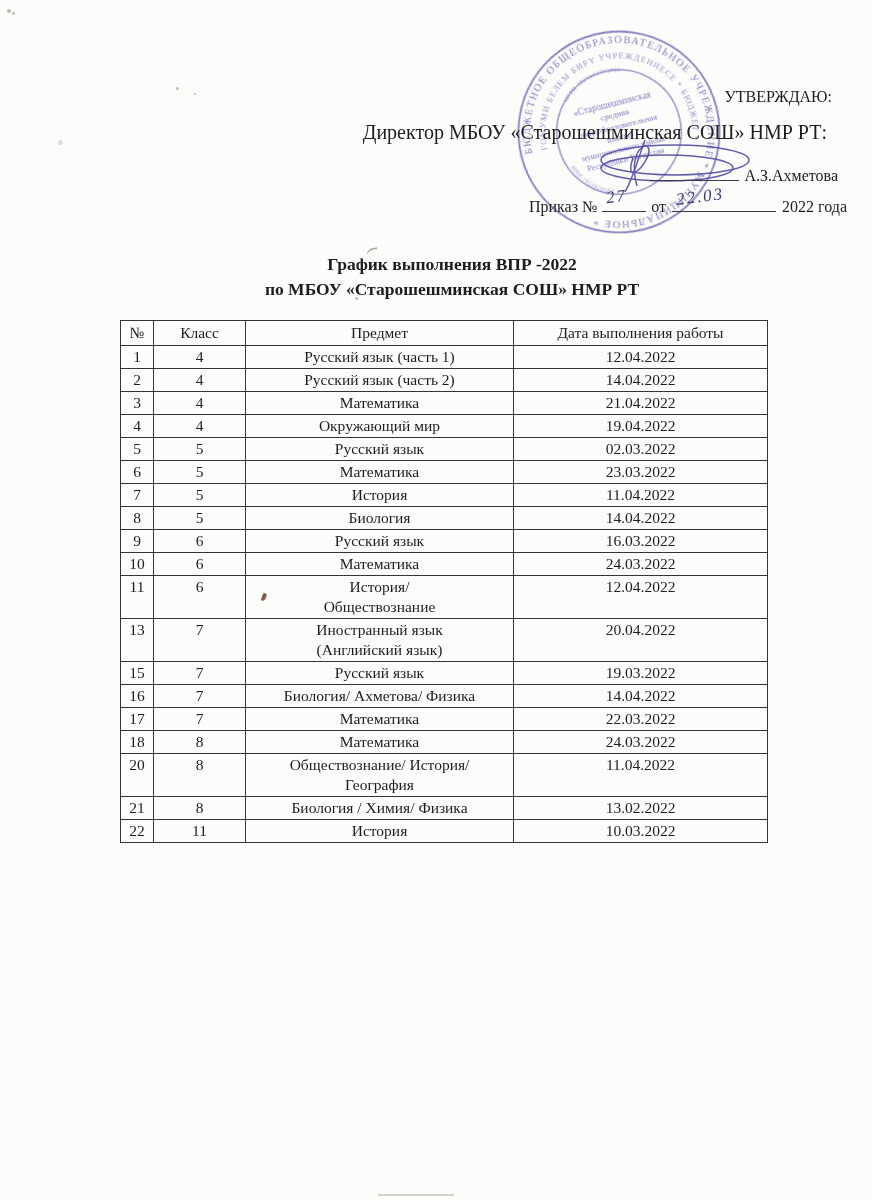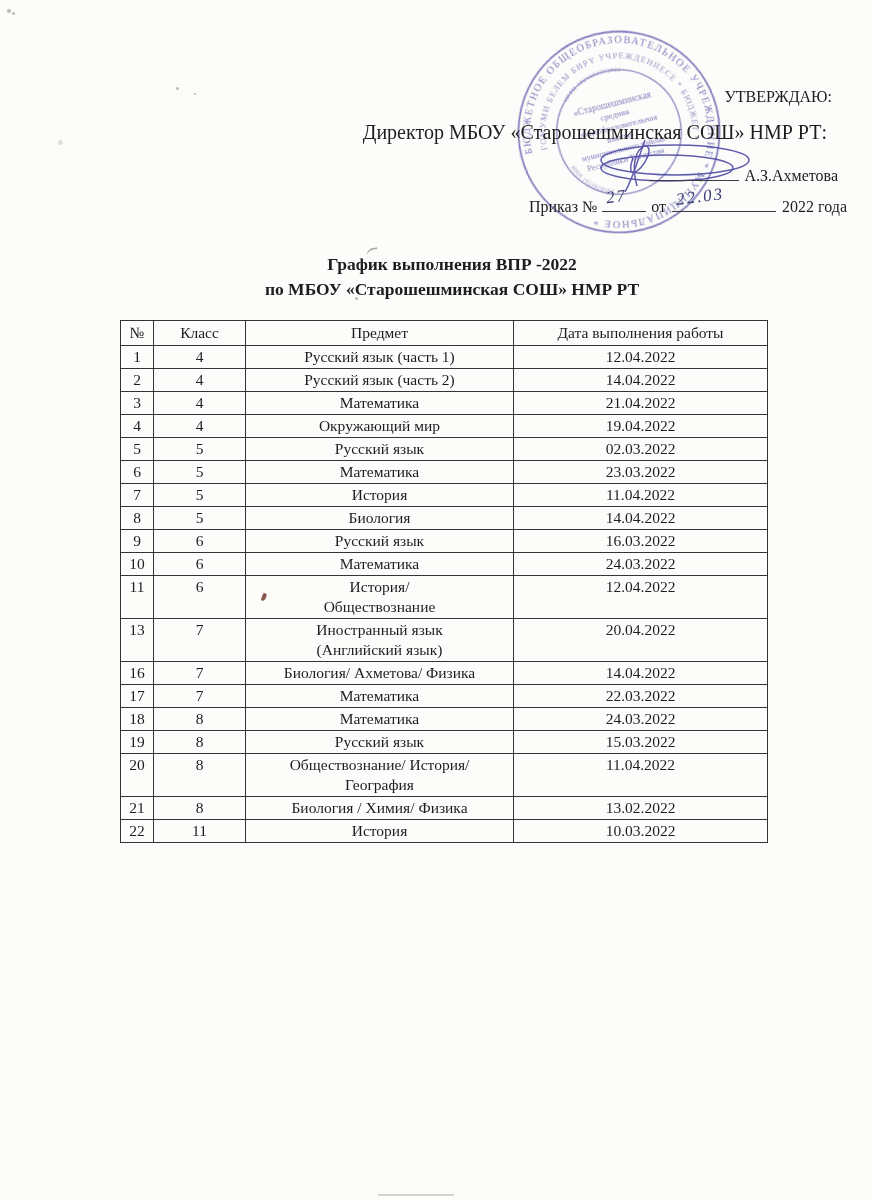--- a/index.html
+++ b/index.html
@@ -184,42 +184,42 @@
           <td>12.04.2022</td>
         </tr>
         <tr>
           <td>13</td>
           <td>7</td>
           <td>Иностранный язык
 (Английский язык)</td>
           <td>20.04.2022</td>
         </tr>
         <tr>
+          <td>15</td>
+          <td>7</td>
+          <td>Русский язык</td>
+          <td>19.03.2022</td>
+        </tr>
+        <tr>
           <td>16</td>
           <td>7</td>
           <td>Биология/ Ахметова/ Физика</td>
           <td>14.04.2022</td>
         </tr>
         <tr>
           <td>17</td>
           <td>7</td>
           <td>Математика</td>
           <td>22.03.2022</td>
         </tr>
         <tr>
           <td>18</td>
           <td>8</td>
           <td>Математика</td>
           <td>24.03.2022</td>
-        </tr>
-        <tr>
-          <td>19</td>
-          <td>8</td>
-          <td>Русский язык</td>
-          <td>15.03.2022</td>
         </tr>
         <tr>
           <td>20</td>
           <td>8</td>
           <td>Обществознание/ История/
 География</td>
           <td>11.04.2022</td>
         </tr>
         <tr>
           <td>21</td>

